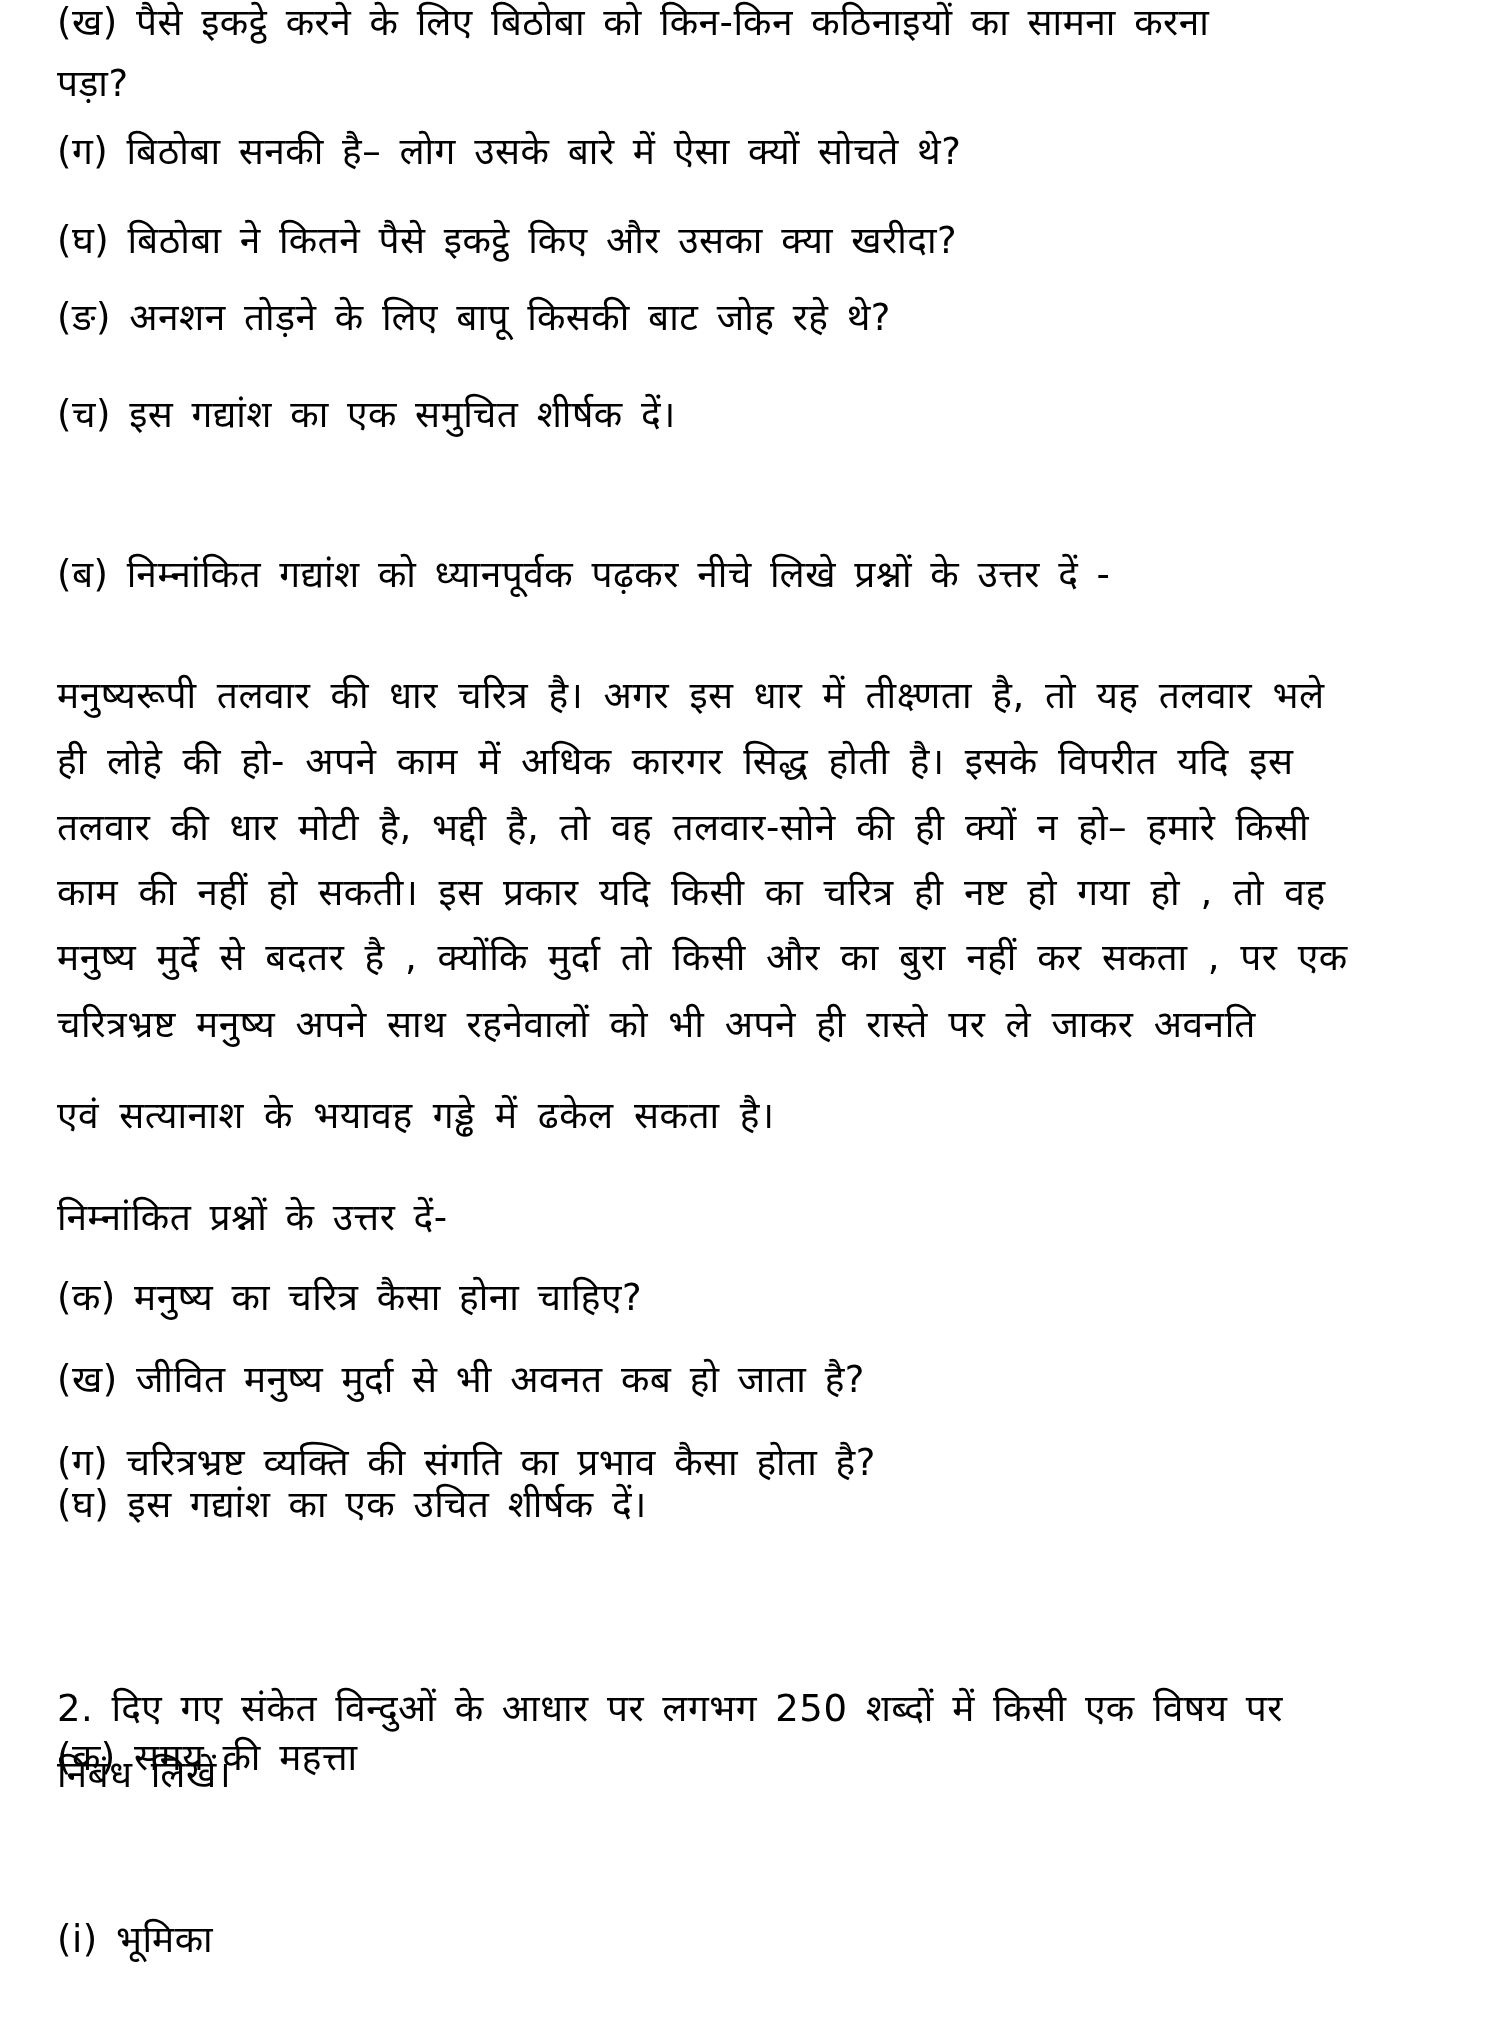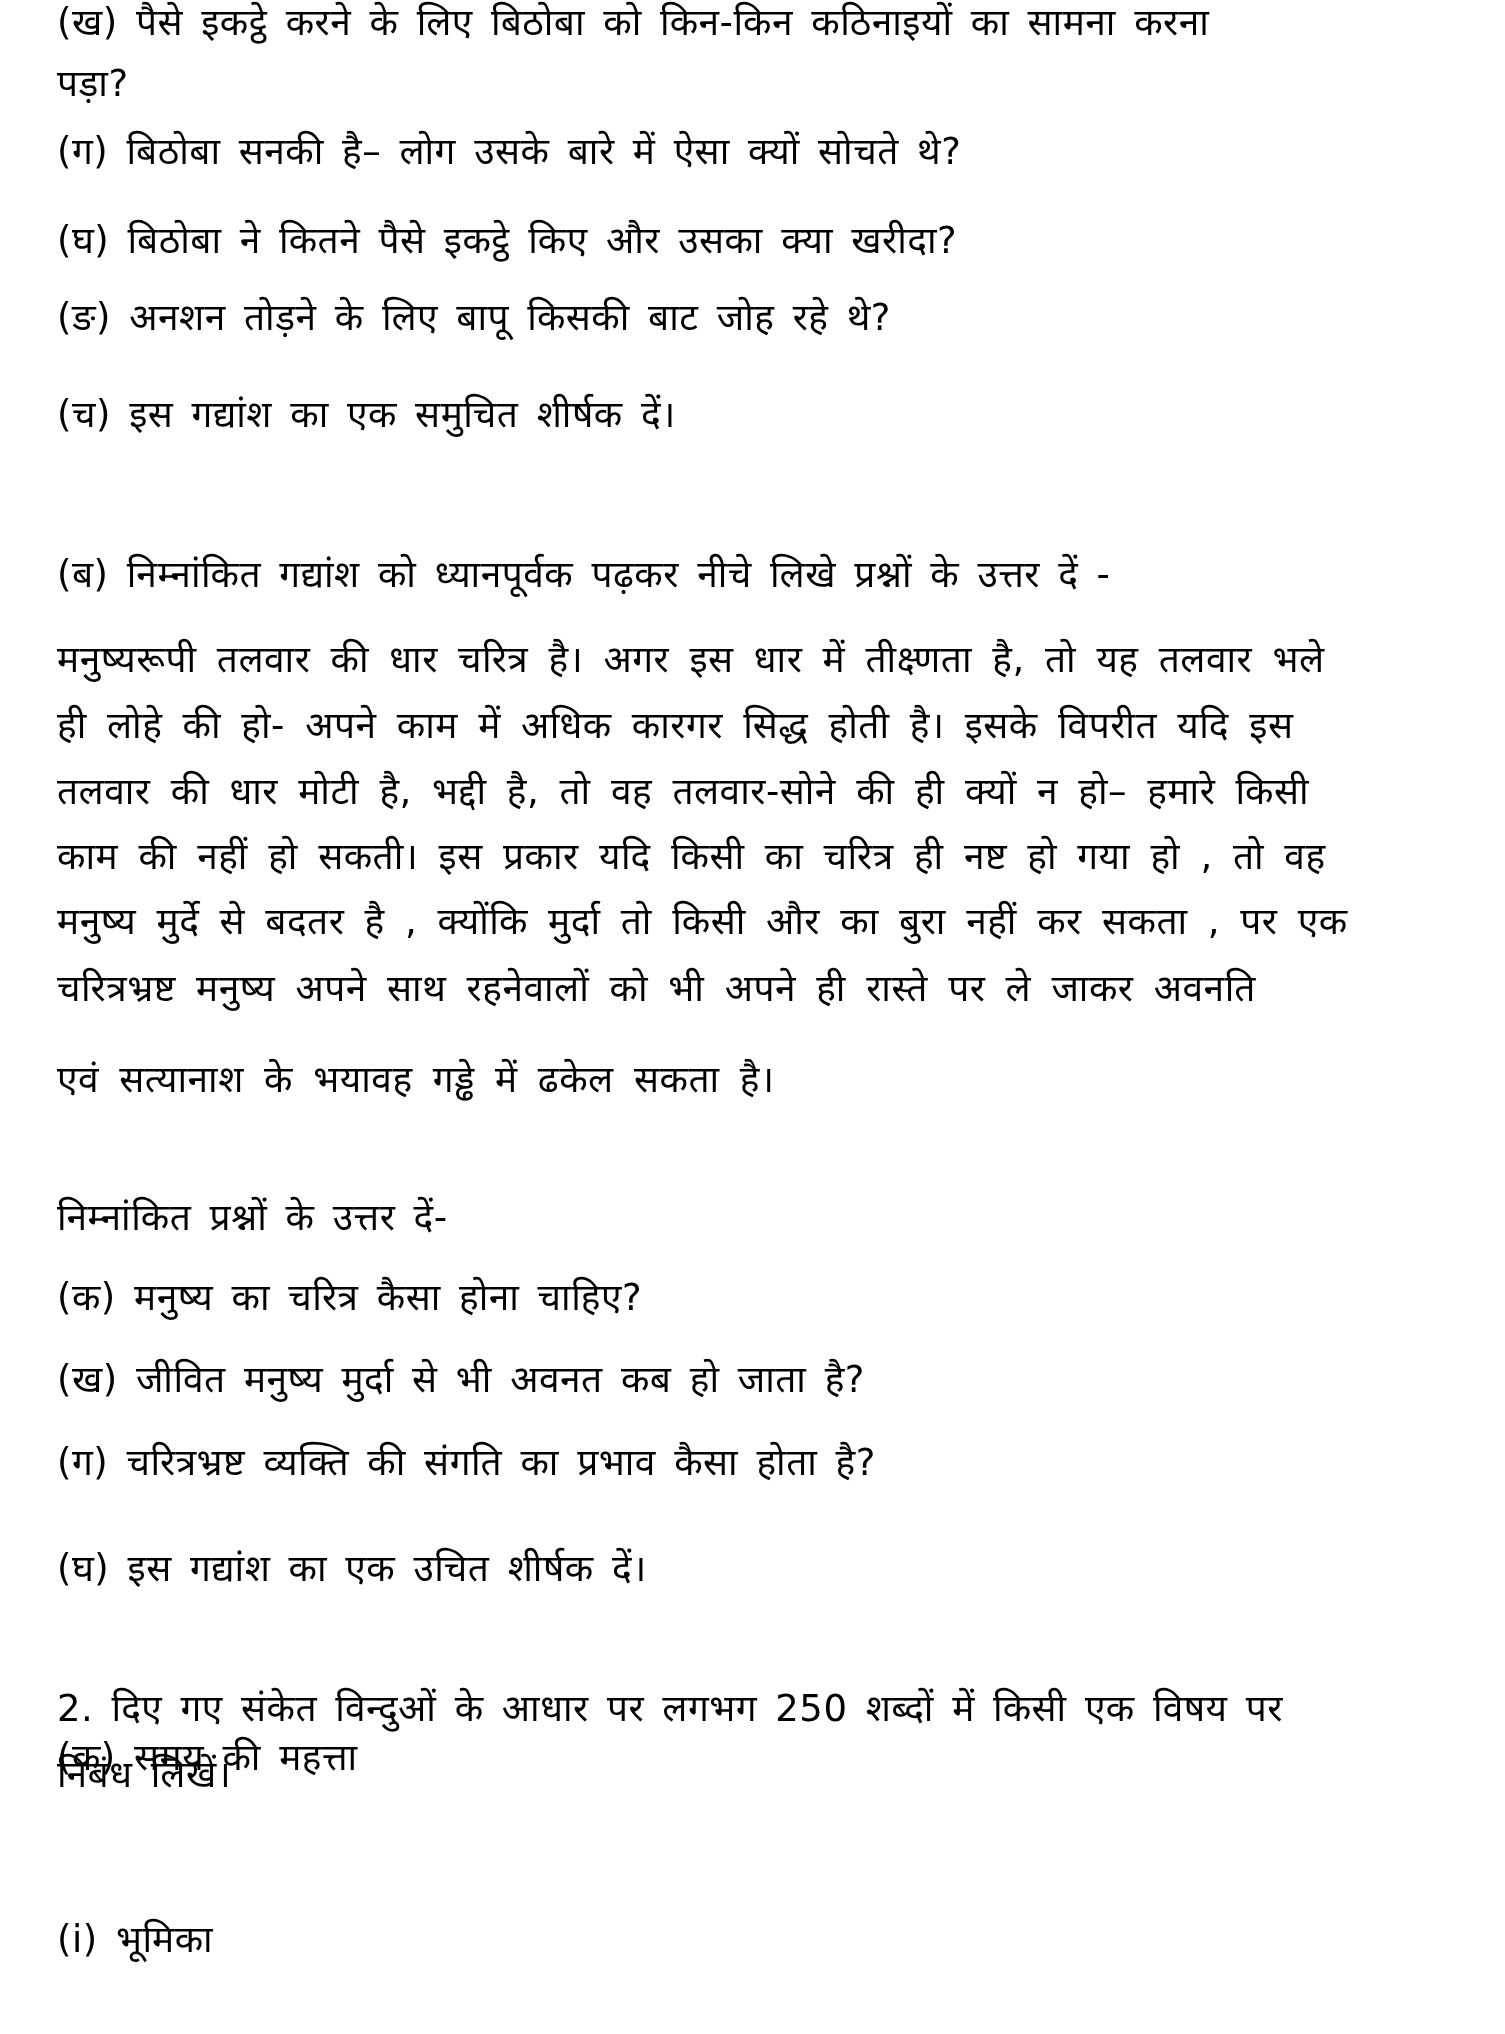--- a/index.html
+++ b/index.html
@@ -6,21 +6,21 @@
   body {
     width: 1505px; height: 2034px; position: relative; overflow: hidden;
     font-family: "DejaVu Sans", "Liberation Sans", sans-serif;
     color: #000000;
   }
   .line {
     position: absolute; left: 57px;
     font-size: 37px; line-height: 50px; height: 50px;
     white-space: nowrap; letter-spacing: 0.5px; word-spacing: 6px;
   }
-  .para { word-spacing: 8px; }
+  .para { word-spacing: 8px; margin-top: 36px; }
 </style>
 </head>
 <body>
 
 <div class="line" style="top:-2px">
   <span>(ख)</span>
   <span>पैसे इकट्ठे करने के लिए बिठोबा को किन-किन कठिनाइयों का सामना करना</span>
 </div>
 <div class="line" style="top:59px">पड़ा?</div>
 
@@ -58,21 +58,21 @@
   <span>मनुष्य का चरित्र कैसा होना चाहिए?</span>
 </div>
 <div class="line" style="top:1355px">
   <span>(ख)</span>
   <span>जीवित मनुष्य मुर्दा से भी अवनत कब हो जाता है?</span>
 </div>
 <div class="line" style="top:1438px">
   <span>(ग)</span>
   <span>चरित्रभ्रष्ट व्यक्ति की संगति का प्रभाव कैसा होता है?</span>
 </div>
-<div class="line" style="top:1544px">
+<div class="line" style="top:1480px">
   <span>(घ)</span>
   <span>इस गद्यांश का एक उचित शीर्षक दें।</span>
 </div>
 
 <div class="line" style="top:1684px">2. दिए गए संकेत विन्दुओं के आधार पर लगभग 250 शब्दों में किसी एक विषय पर</div>
 <div class="line" style="top:1750px">निबंध लिखें।</div>
 
 <div class="line" style="top:1733px">
   <span>(क)</span>
   <span>समय की महत्ता</span>

